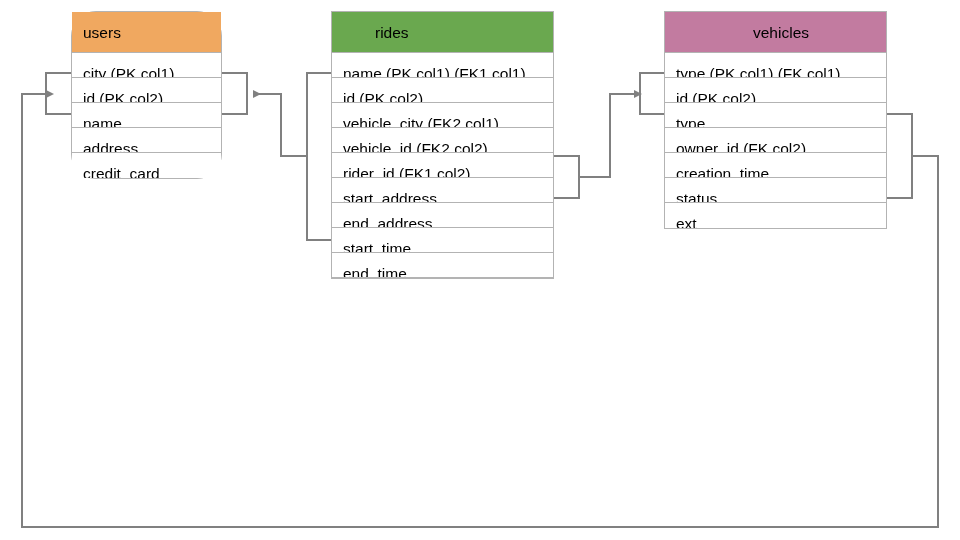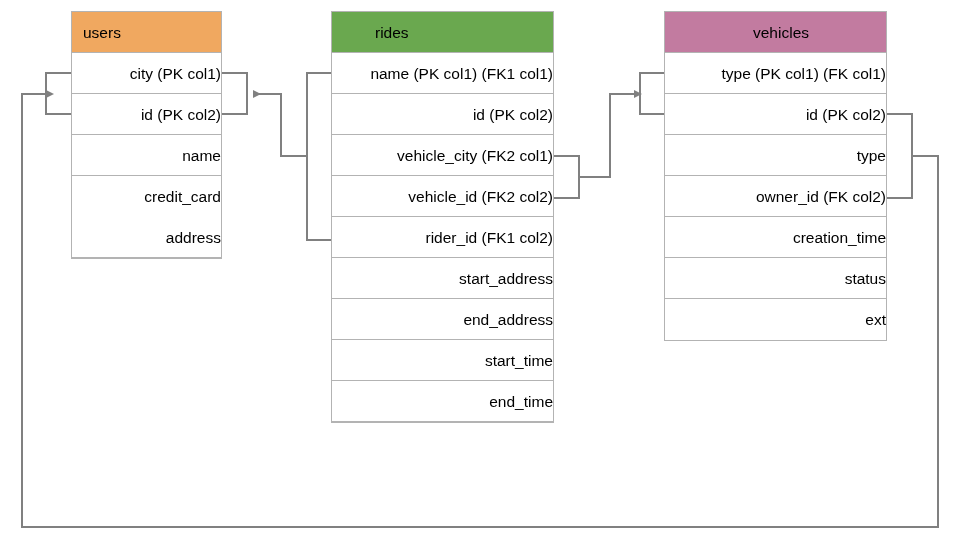--- a/index.html
+++ b/index.html
@@ -36,35 +36,34 @@
     line-height: 41px;
     padding: 0 0 0 11px;
     font-size: 15.5px;
     color: #000000;
     border-bottom: 1px solid #b3b3b3;
     white-space: nowrap;
     overflow: hidden;
   }
   .entity-row {
     box-sizing: border-box;
-    height: 41px;
+    height: 25px;
     line-height: 41px;
     padding: 0 0 0 11px;
     font-size: 15.5px;
     color: #000000;
     border-bottom: 1px solid #b3b3b3;
     background: #ffffff;
     white-space: nowrap;
     overflow: hidden;
-    text-align: right;
   }
   .entity-row.last {
     border-bottom: none;
   }
-  #tbl-users    { left: 71px;  top: 11px; width: 151px; }
+  #tbl-users    { left: 71px;  top: 11px; width: 151px; border-radius: 25px; }
   #tbl-rides    { left: 331px; top: 11px; width: 223px; }
   #tbl-vehicles { left: 664px; top: 11px; width: 223px; }
 </style>
 </head>
 <body>
 
 <div id="canvas">
 
   <svg id="connectors" viewBox="0 0 960 540" width="960" height="540" xmlns="http://www.w3.org/2000/svg">
     <defs>
@@ -96,22 +95,22 @@
 
       <path d="M912,156 L938,156 L938,527 L22,527 L22,94 L46,94" marker-end="url(#arrowR)"></path>
     </g>
   </svg>
 
   <div class="entity" id="tbl-users">
     <div class="entity-header" style="background: rgb(240, 168, 96);">users</div>
     <div class="entity-row">city (PK col1)</div>
     <div class="entity-row">id (PK col2)</div>
     <div class="entity-row">name</div>
+    <div class="entity-row">address</div>
     <div class="entity-row last">credit_card</div>
-    <div class="entity-row">address</div>
   </div>
 
   <div class="entity" id="tbl-rides">
     <div class="entity-header" style="background: rgb(106, 168, 79); padding-left: 43px;">rides</div>
     <div class="entity-row">name (PK col1) (FK1 col1)</div>
     <div class="entity-row">id (PK col2)</div>
     <div class="entity-row">vehicle_city (FK2 col1)</div>
     <div class="entity-row">vehicle_id (FK2 col2)</div>
     <div class="entity-row">rider_id (FK1 col2)</div>
     <div class="entity-row">start_address</div>

